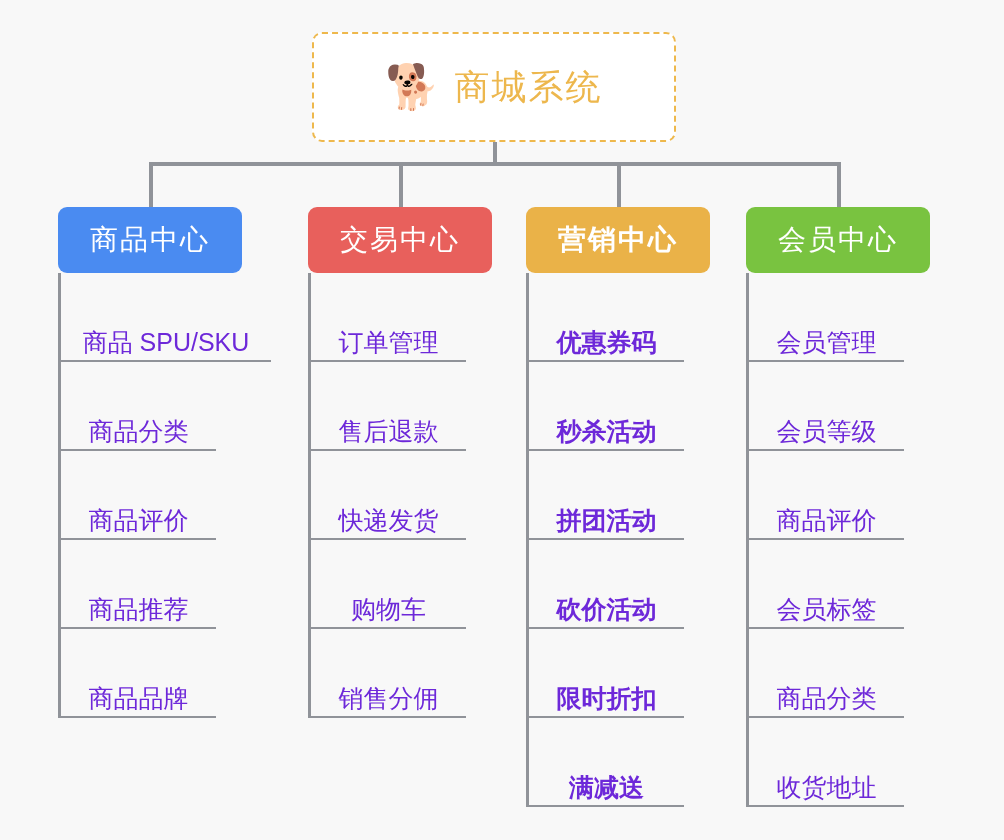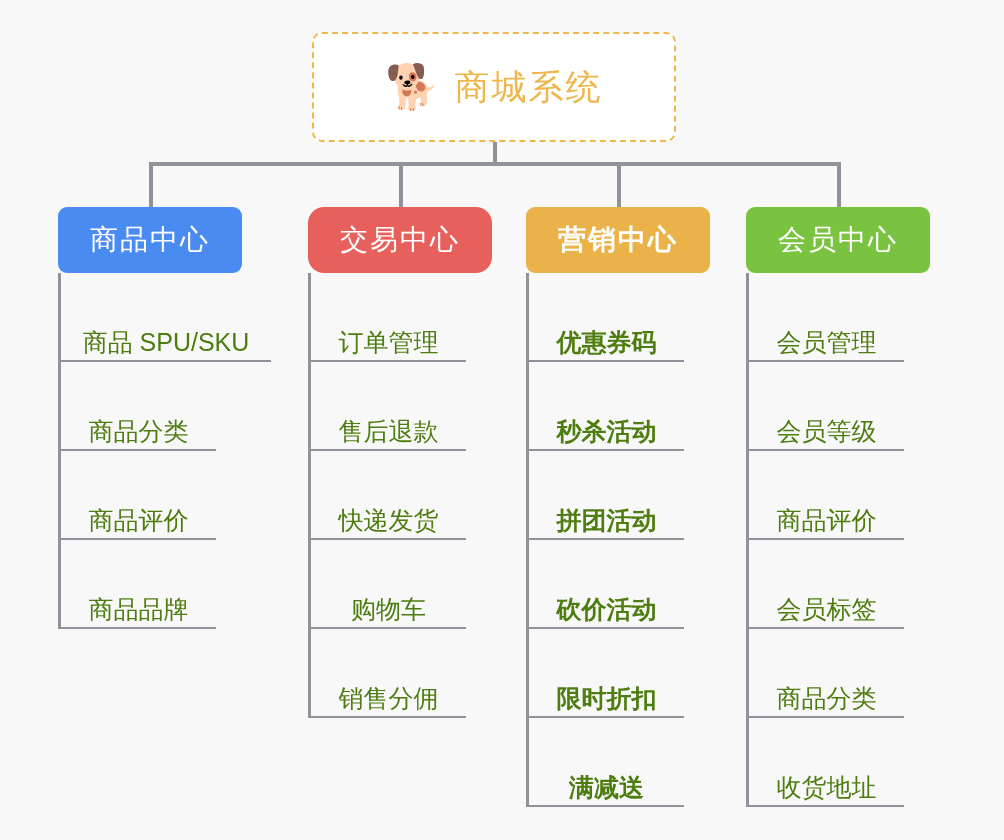--- a/index.html
+++ b/index.html
@@ -110,21 +110,21 @@
     border-bottom: 2px solid #909399;
     display: flex;
     align-items: flex-end;
     justify-content: center;
     padding-bottom: 4px;
   }
   .leaf-item.wide { width: 210px; }
   .leaf-item.narrow { width: 155px; }
   .leaf-label {
     font-size: 25px;
-    color: #4d7c0f;
+    color: #6d28d9;
     white-space: nowrap;
     line-height: 1.1;
   }
 </style>
 </head>
 <body>
 
 <div id="canvas">
 
   <div class="root-node">
@@ -150,26 +150,29 @@
           <div class="leaf-item wide">
             <span class="leaf-label">商品 SPU/SKU</span>
           </div>
           <div class="leaf-item narrow">
             <span class="leaf-label">商品分类</span>
           </div>
           <div class="leaf-item narrow">
             <span class="leaf-label">商品评价</span>
           </div>
           <div class="leaf-item narrow">
+            <span class="leaf-label">商品推荐</span>
+          </div>
+          <div class="leaf-item narrow">
             <span class="leaf-label">商品品牌</span>
           </div>
         </div>
       </div>
       <div class="column" style="left: 308px;">
-        <div class="cat-box" style="background: rgb(232, 96, 92); border-radius: 16px;">
+        <div class="cat-box" style="background: rgb(232, 96, 92);">
           <span class="cat-label">交易中心</span>
         </div>
         <div class="leaf-list">
           <div class="leaf-item narrow">
             <span class="leaf-label">订单管理</span>
           </div>
           <div class="leaf-item narrow">
             <span class="leaf-label">售后退款</span>
           </div>
           <div class="leaf-item narrow">

